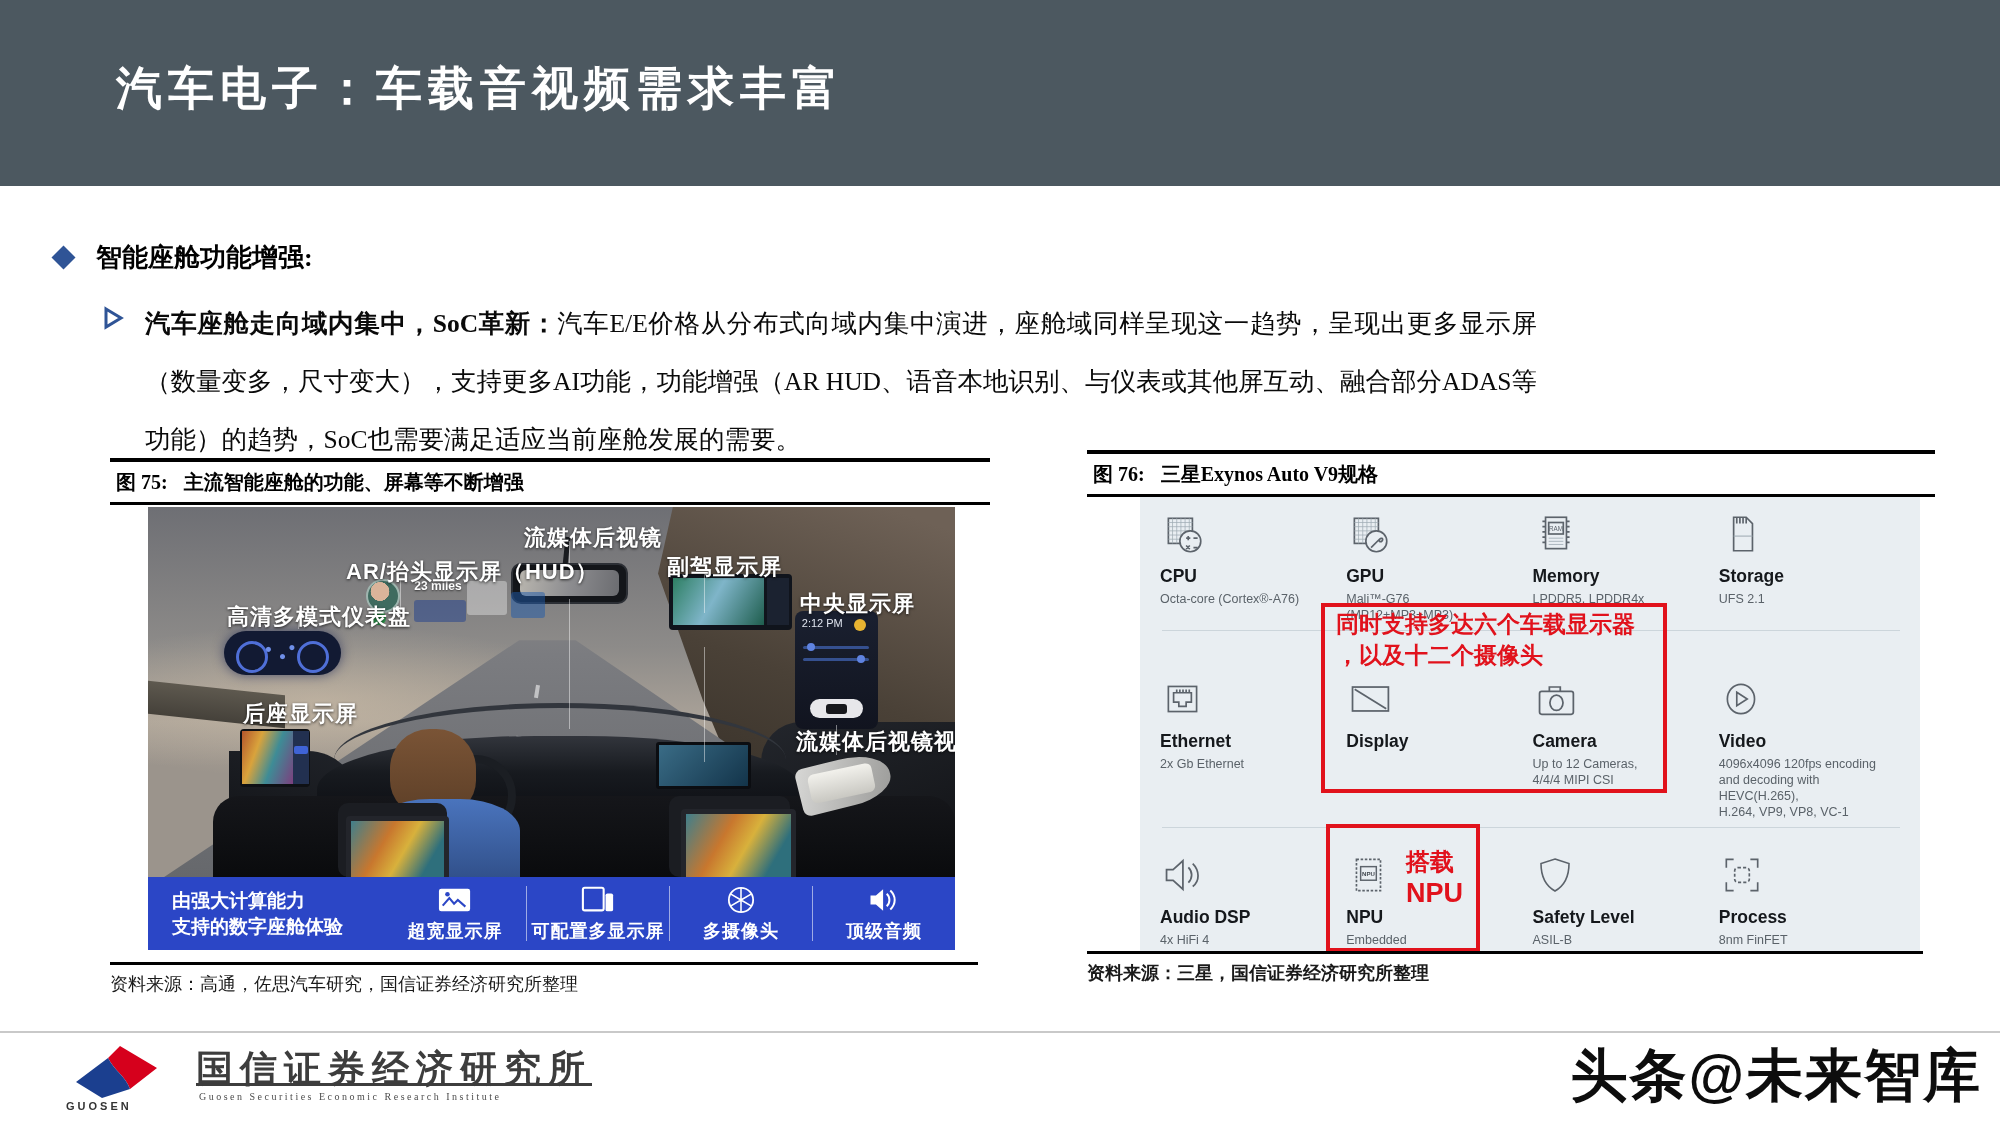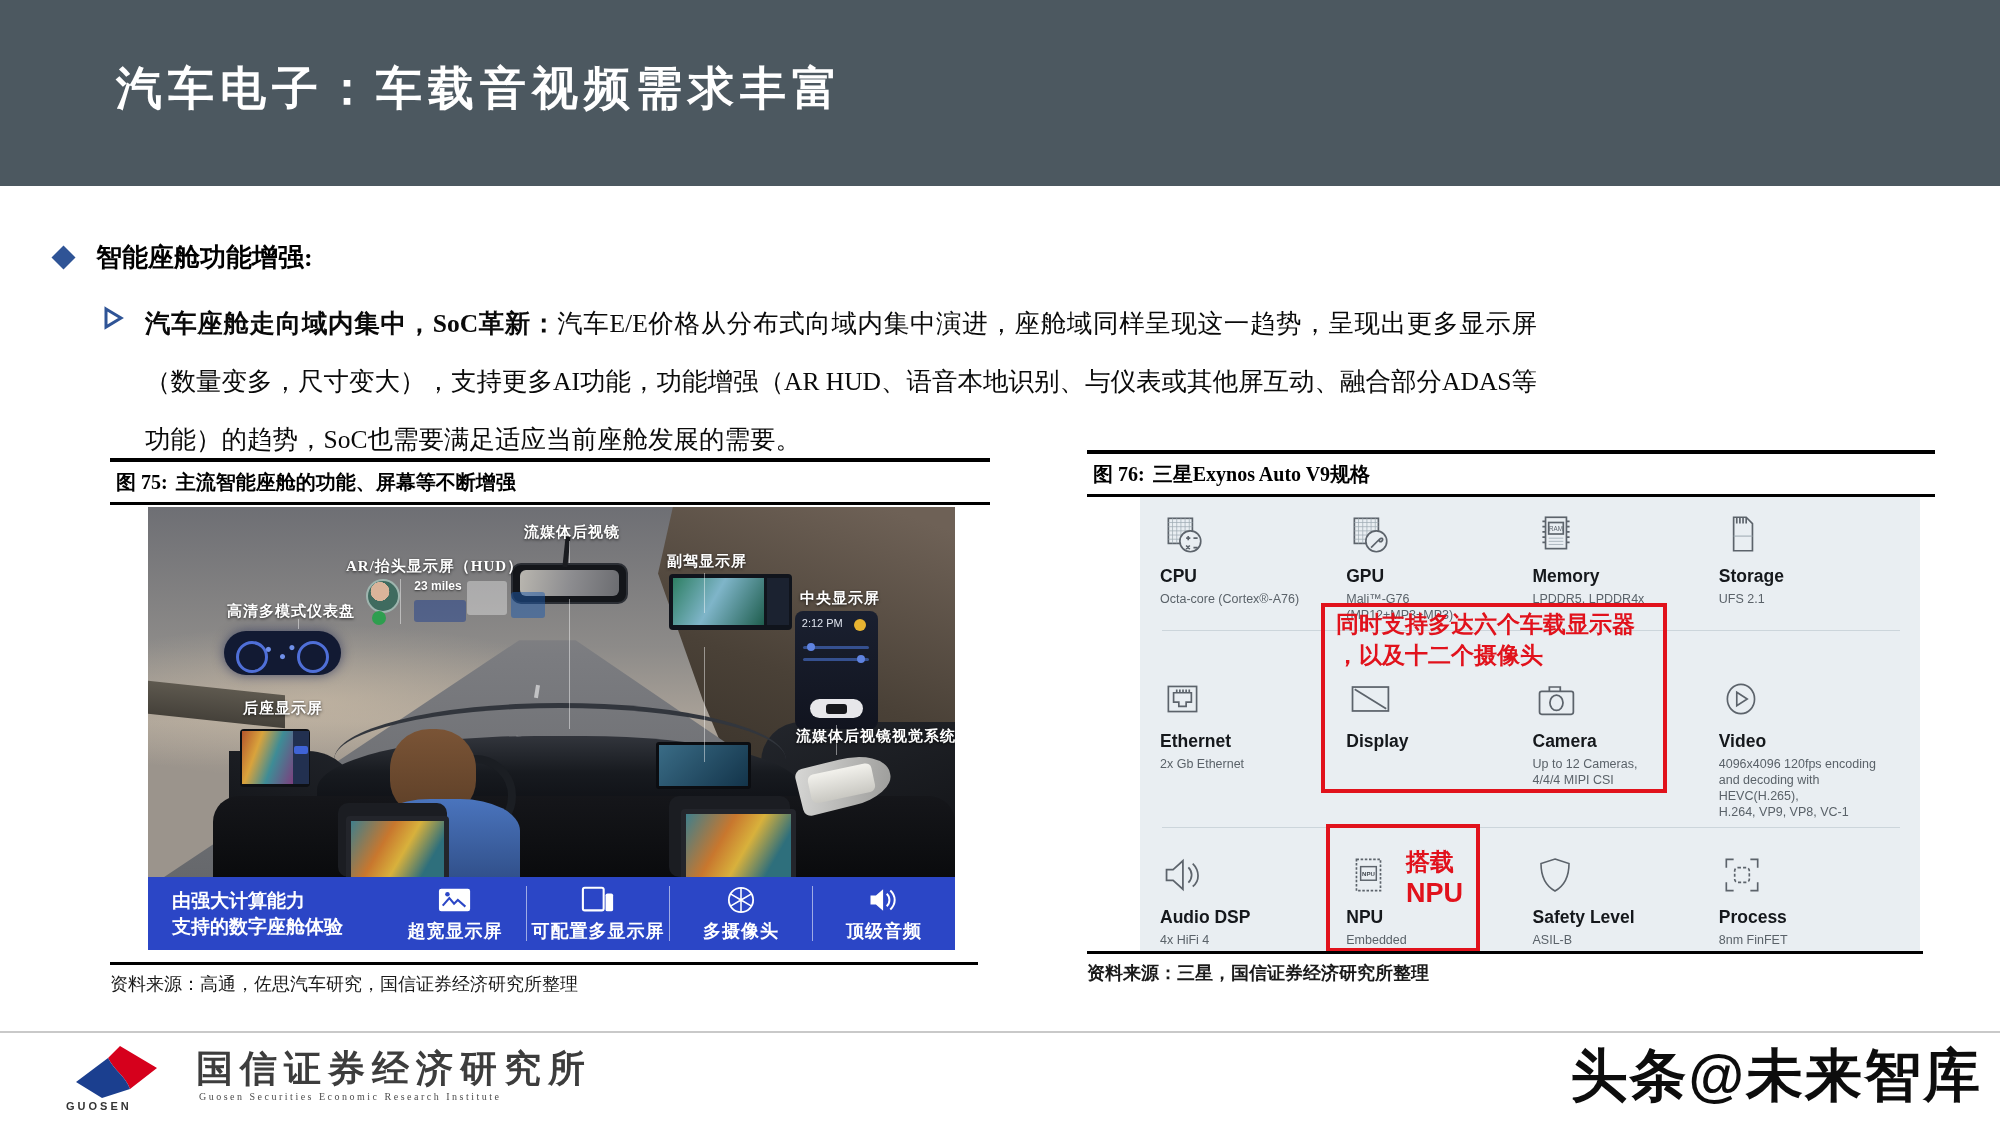--- a/index.html
+++ b/index.html
@@ -13,21 +13,21 @@
   .b1{position:absolute;left:55px;top:240px;display:flex;align-items:center;}
   .diamond{width:17px;height:17px;background:#2f5496;transform:rotate(45deg);margin-right:24px;}
   .b1-label{font-size:26px;font-weight:700;color:#000;}
   .arrow2{position:absolute;left:103px;top:306px;width:22px;height:24px;}
   .para{position:absolute;left:145px;top:295px;width:1392px;font-size:25.5px;line-height:58px;
         color:#0a0a0a;text-align:justify;}
   .para .pb{font-weight:700;}
   
   .figcap{position:absolute;border-top:4px solid #000;border-bottom:3px solid #000;
           padding:7px 6px 6px 6px;font-size:20px;font-weight:700;color:#000;background:#fff;}
-  .figcap .ct{margin-left:8px;}
+  .figcap .ct{margin-left:16px;}
   .figsrc{position:absolute;border-top:3px solid #000;padding-top:7px;font-size:18px;color:#1a1a1a;}
   .cap75{left:110px;top:458px;width:868px;}
   .src75{left:110px;top:962px;width:868px;}
   .cap76{left:1087px;top:450px;width:836px;}
   .src76{left:1087px;top:951px;width:836px;font-weight:bold;}
   
   .photo{position:absolute;left:148px;top:507px;width:807px;height:370px;overflow:hidden;background:#8b8a8a;}
   .sky{position:absolute;inset:0;background:linear-gradient(180deg,#6e6f74 0%,#8d8b89 38%,#aaa298 58%,#9b948c 70%);}
   .glow{position:absolute;left:0;top:30%;width:60%;height:45%;
         background:radial-gradient(ellipse at 35% 50%, rgba(214,196,170,.5), rgba(214,196,170,0) 65%);}
@@ -106,22 +106,22 @@
   .hud-green{position:absolute;left:27.8%;top:28%;width:14px;height:14px;border-radius:50%;background:#2e9e4f;}
   .hud-miles{position:absolute;left:33%;top:19.5%;color:#fff;font-size:12px;font-weight:700;
           font-family:"Liberation Sans",sans-serif;text-shadow:0 1px 2px rgba(0,0,0,.6);}
   .hud-card{position:absolute;background:rgba(40,70,140,.55);border-radius:3px;}
   .hc1{left:33%;top:25%;width:52px;height:22px;}
   .hc2{left:39.5%;top:20%;width:40px;height:34px;background:rgba(255,255,255,.35);}
   .hc3{left:45%;top:23%;width:34px;height:26px;background:rgba(30,90,170,.5);}
   
   .conn{position:absolute;background:rgba(255,255,255,.45);}
   
-  .photo-label{position:absolute;color:#fff;font-size:15px;font-weight:600;letter-spacing:1px;
-          text-shadow:0 1px 3px rgba(0,0,0,.75);white-space:nowrap;font-family:Liberation Serif, serif;}
+  .photo-label{position:absolute;color:#fff;font-size:22px;font-weight:600;letter-spacing:1px;
+          text-shadow:0 1px 3px rgba(0,0,0,.75);white-space:nowrap;font-family:Liberation Sans, sans-serif;}
   
   .bluebar{position:absolute;left:148px;top:877px;width:807px;height:73px;background:#2b46c6;
            display:flex;align-items:center;font-family:"Liberation Serif",serif;}
   .tagline{width:212px;padding-left:24px;color:#fff;font-size:19px;font-weight:700;line-height:26px;}
   .features{flex:1;display:flex;height:76%;}
   .feature{flex:1;display:flex;flex-direction:column;align-items:center;justify-content:center;gap:4px;}
   .feature + .feature{border-left:1px solid rgba(255,255,255,.55);}
   .f-icon{height:30px;display:flex;align-items:center;}
   .f-label{color:#fff;font-size:18px;font-weight:600;letter-spacing:1px;}
   
@@ -141,21 +141,21 @@
   .rb2{left:186px;top:327px;width:146px;height:120px;}
   .red-note{position:absolute;color:#e1121c;font-weight:700;font-family:"Liberation Serif",serif;}
   .rn1{left:196px;top:112px;font-size:23px;line-height:31px;white-space:nowrap;}
   .rn2{left:266px;top:350px;font-size:24px;line-height:31px;}
   .rn2 .npu-line{font-size:27px;font-family:"Liberation Sans",sans-serif;}
   
   .footline{position:absolute;left:0;top:1031px;width:2000px;height:0;border-top:2px solid #c9c9c9;}
   .logo{position:absolute;left:62px;top:1044px;}
   .logo-sub{position:absolute;left:66px;top:1100px;font-size:11px;font-weight:700;letter-spacing:3px;
             color:#333;font-family:"Liberation Sans",sans-serif;}
-  .org-cn{position:absolute;left:196px;top:1044px;font-size:37px;font-weight:700;color:#3d3d3d;letter-spacing:7px;}
+  .org-cn{position:absolute;left:196px;top:1044px;font-size:37px;font-weight:700;color:#3d3d3d;letter-spacing:7px;text-decoration:underline;}
   .org-en{position:absolute;left:199px;top:1091px;font-size:10px;color:#4c4c4c;letter-spacing:2.5px;}
   .watermark{position:absolute;right:18px;top:1038px;font-size:57px;font-weight:800;color:#0d0d0d;
              letter-spacing:2px;font-family:"Liberation Sans",sans-serif;}
 </style>
 </head>
 <body>
 
 <div class="slide">
 
   <div class="hdr">

